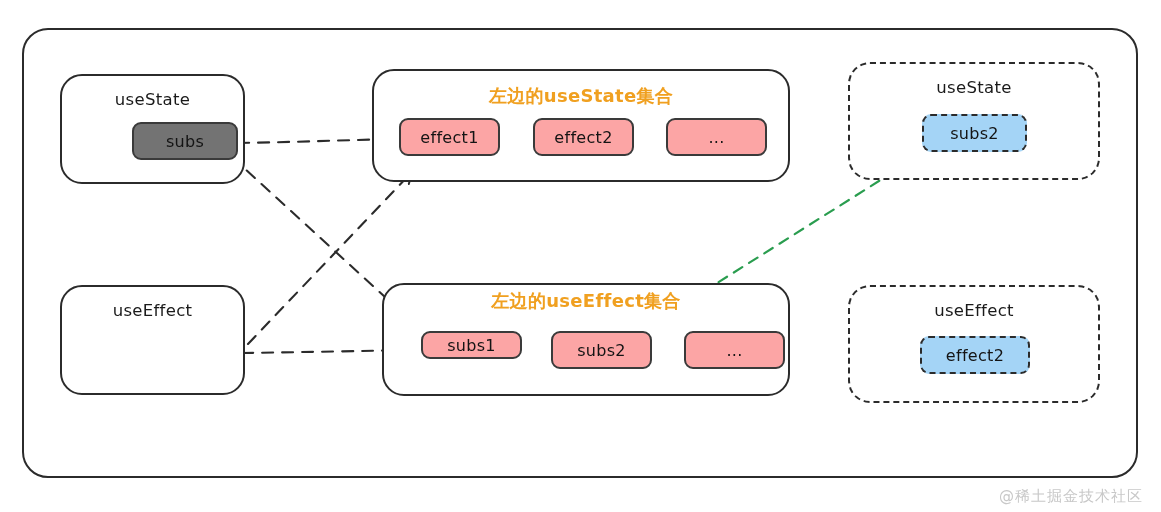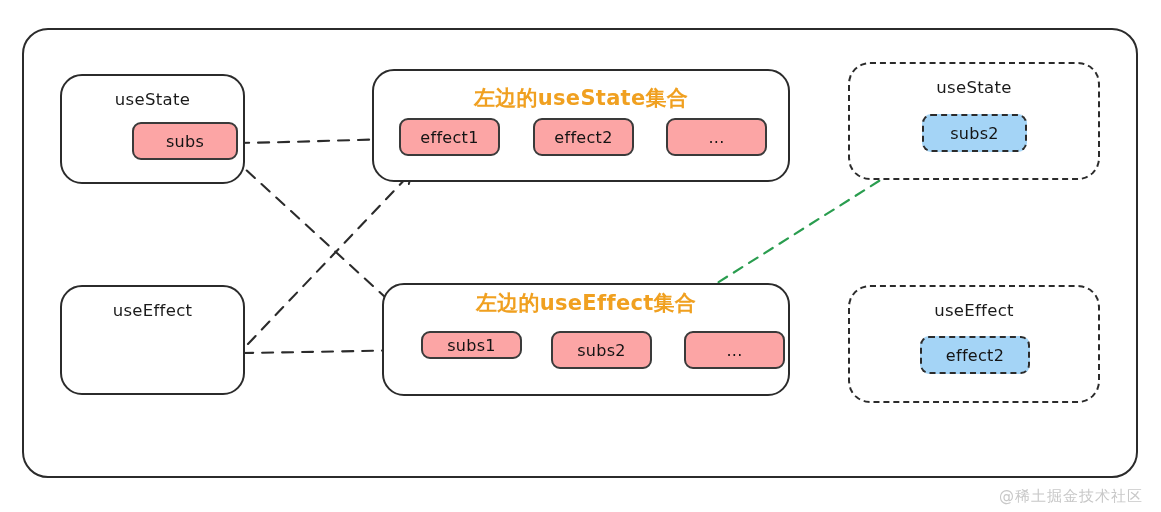--- a/index.html
+++ b/index.html
@@ -59,39 +59,39 @@
     left: 0; right: 0;
     text-align: center;
     font-size: 16.5px;
     color: #1a1a1a;
     letter-spacing: .3px;
   }
   .panel-title-cn {
     position: absolute;
     left: 0; right: 0;
     text-align: center;
-    font-size: 21px;
+    font-size: 18px;
     color: #f0a020;
     font-weight: 700;
     letter-spacing: .3px;
   }
   
   .chip {
     position: absolute;
     box-sizing: border-box;
     display: flex;
     align-items: center;
     justify-content: center;
     border-radius: 9px;
     font-size: 16px;
     color: #141414;
     letter-spacing: .3px;
   }
   .chip-green {
-    background: #fca5a5;
+    background: #737373;
     border: 2.1px solid #3a3a3a;
   }
   .chip-pink {
     background: #fca5a5;
     border: 2.1px solid #3a3a3a;
   }
   .chip-blue {
     background: #a4d4f6;
     border: 2.3px dashed #2b2b2b;
   }

